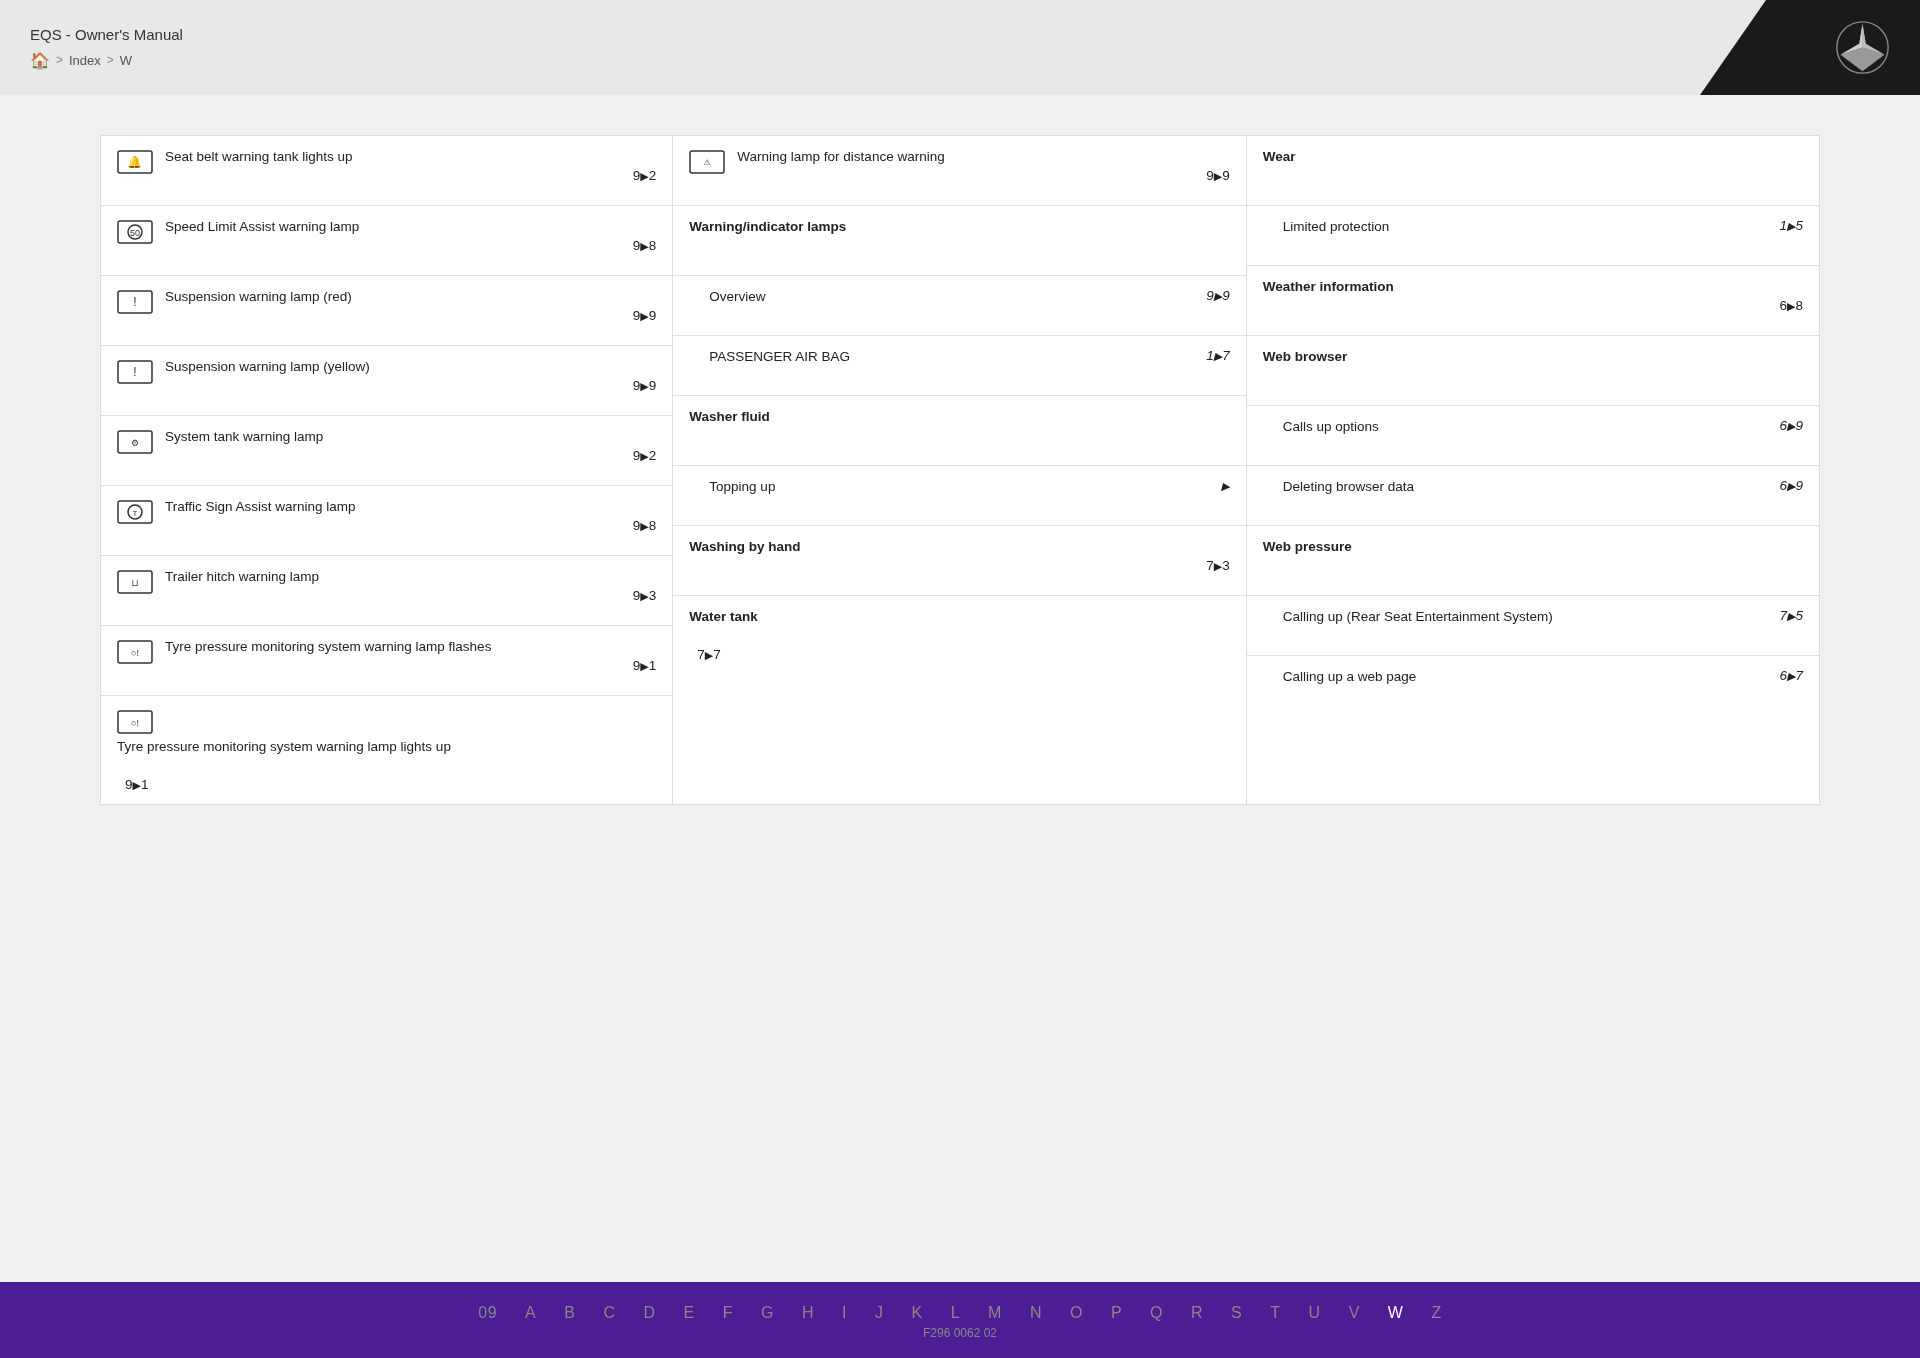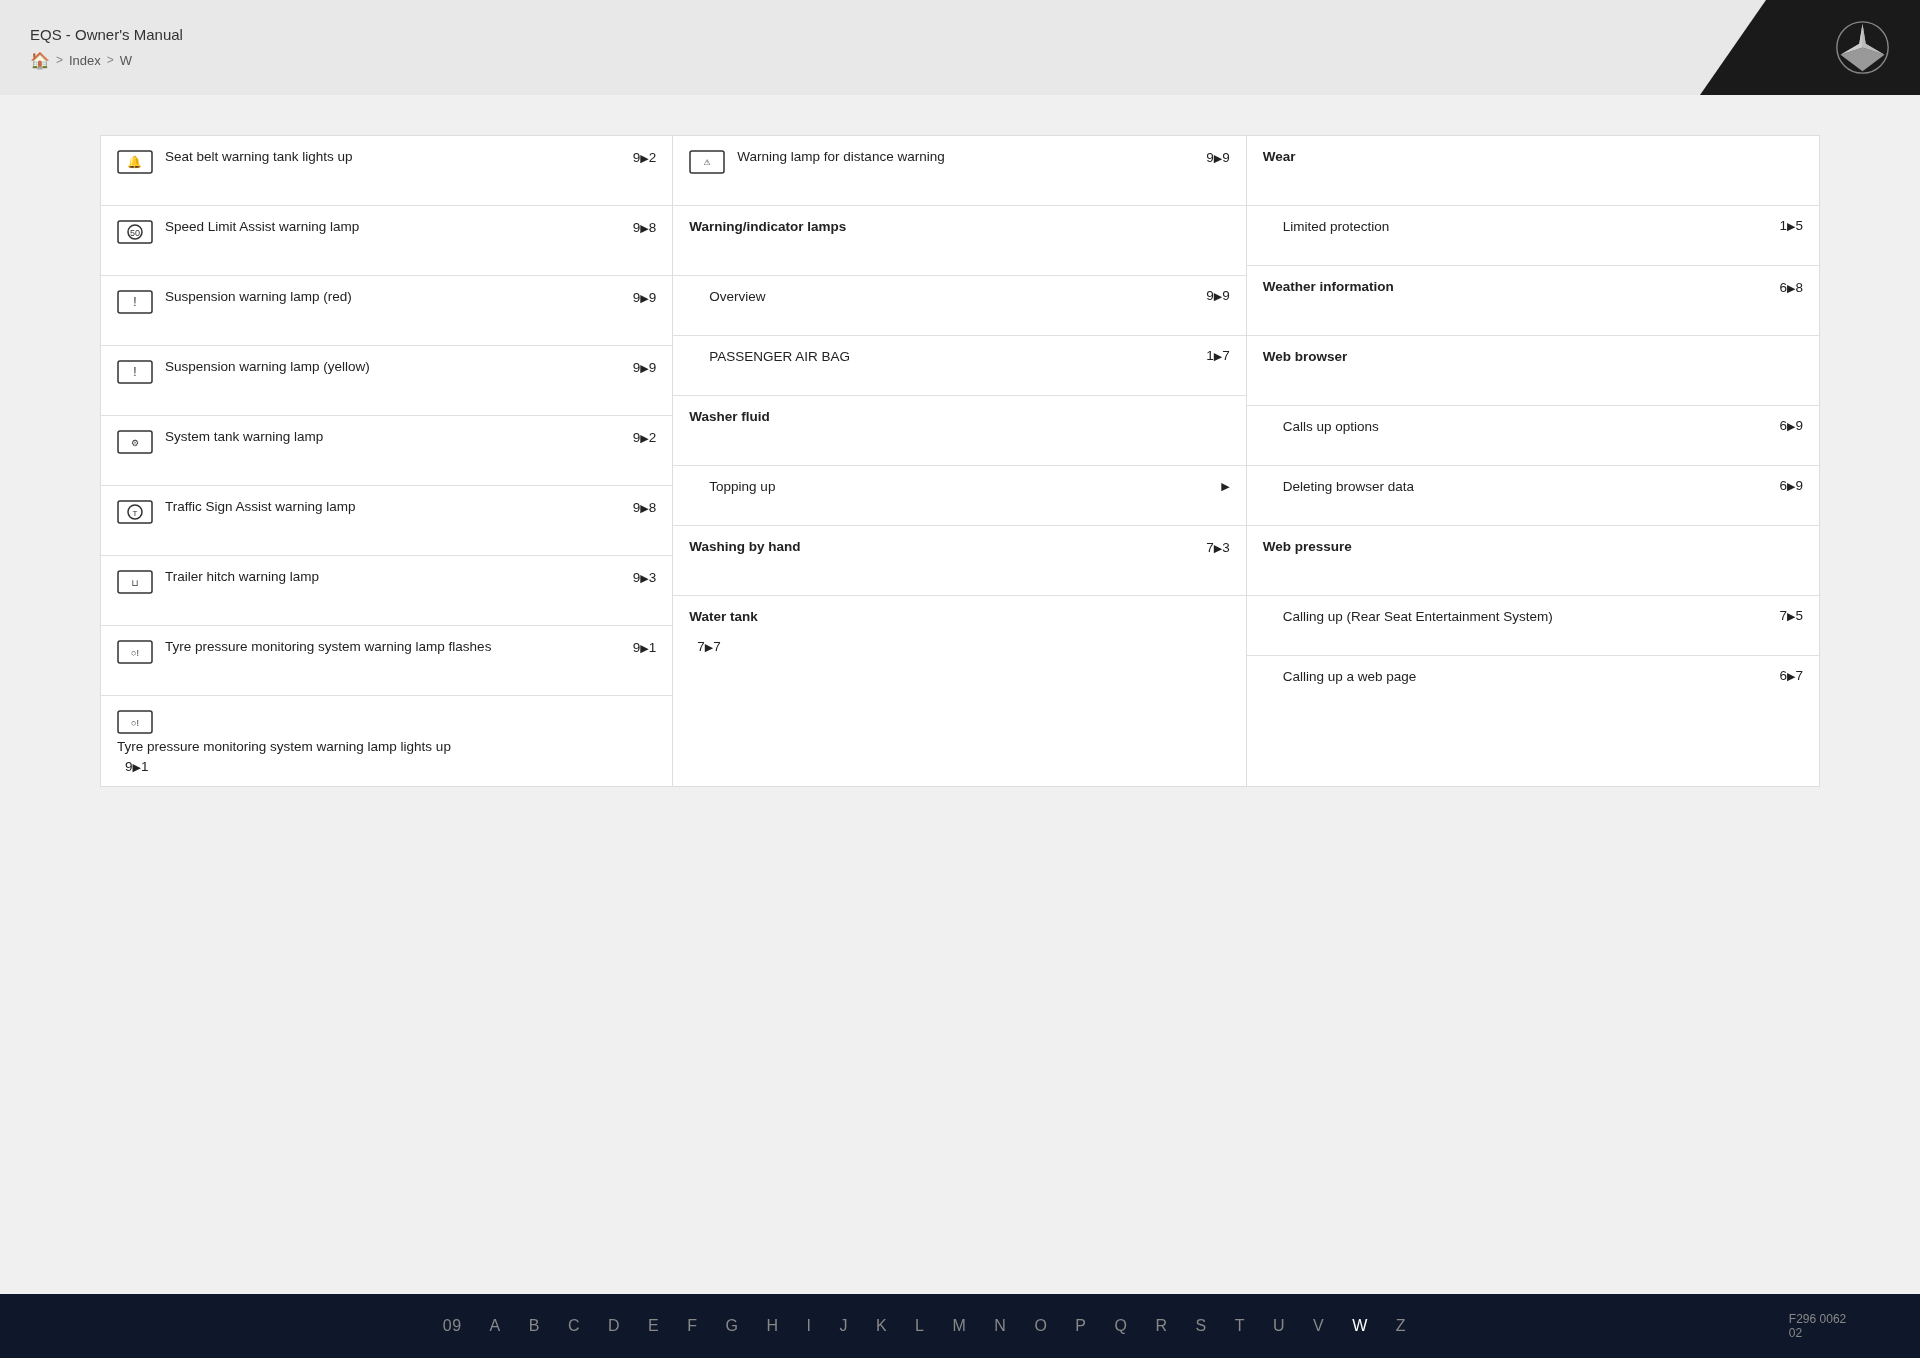--- a/index.html
+++ b/index.html
@@ -116,21 +116,21 @@
     }
     .entry-bold {
       font-weight: bold;
     }
 
     .entry-page {
       font-size: 13.5px;
       color: #222;
       white-space: nowrap;
       margin-left: 8px;
-      margin-top: 2px;
+      margin-top: 20px;
     }
 
     
     .sub-entry {
       display: flex;
       align-items: flex-start;
       padding: 12px 16px 12px 36px;
       border-bottom: 1px solid #e0e0e0;
       min-height: 60px;
       background: white;
@@ -142,28 +142,29 @@
       flex: 1;
       font-size: 13.5px;
       color: #222;
       line-height: 1.4;
     }
     .sub-entry-page {
       font-size: 13.5px;
       color: #222;
       white-space: nowrap;
       margin-left: 8px;
+      font-style: italic;
     }
 
     
     .footer {
-      background: #0f172a;
-      padding: 18px 60px;
-      display: flex;
-      flex-direction: row;
+      background: #4c1d95;
+      padding: 18px 80px;
+      display: flex;
+      flex-direction: column;
       align-items: center;
     }
     .alpha-bar {
       display: flex;
       gap: 0;
       width: 100%;
       justify-content: center;
     }
     .alpha-item {
       font-size: 16px;

